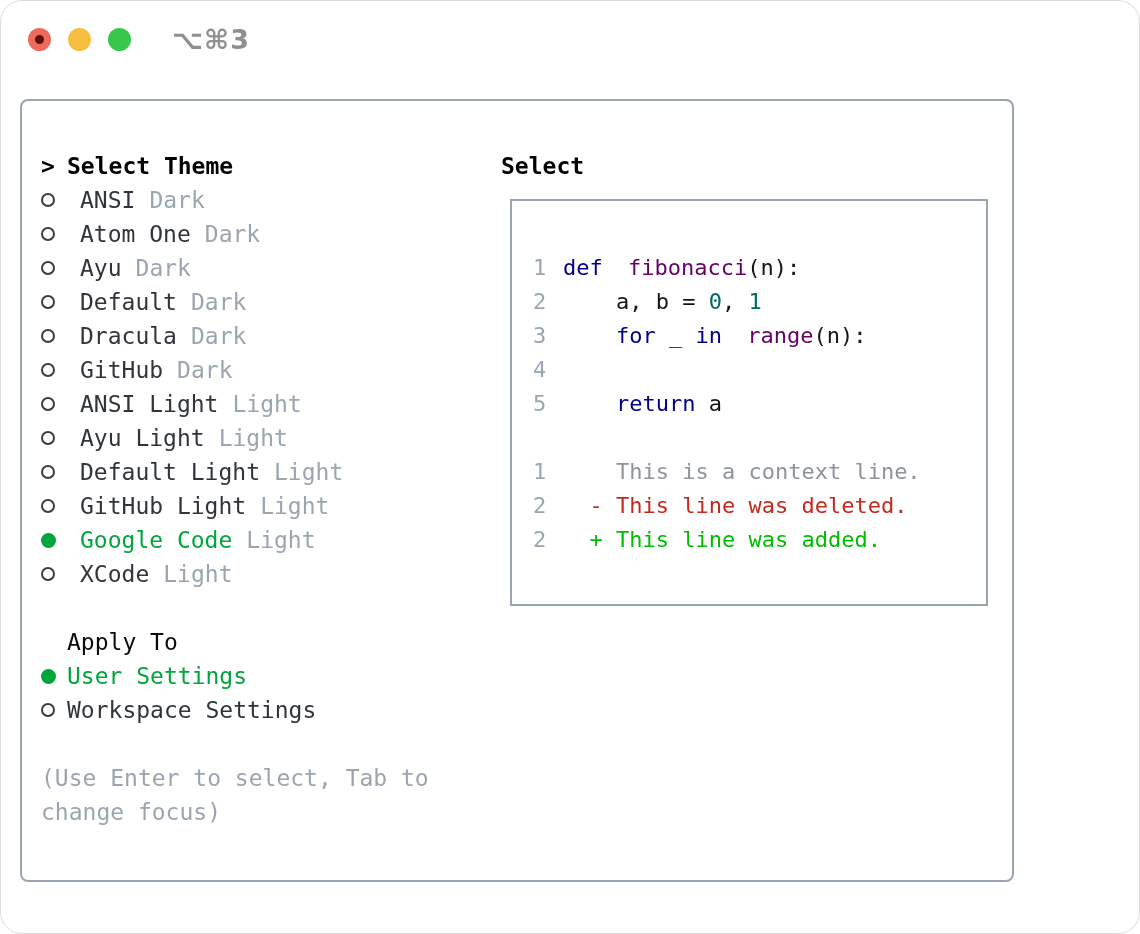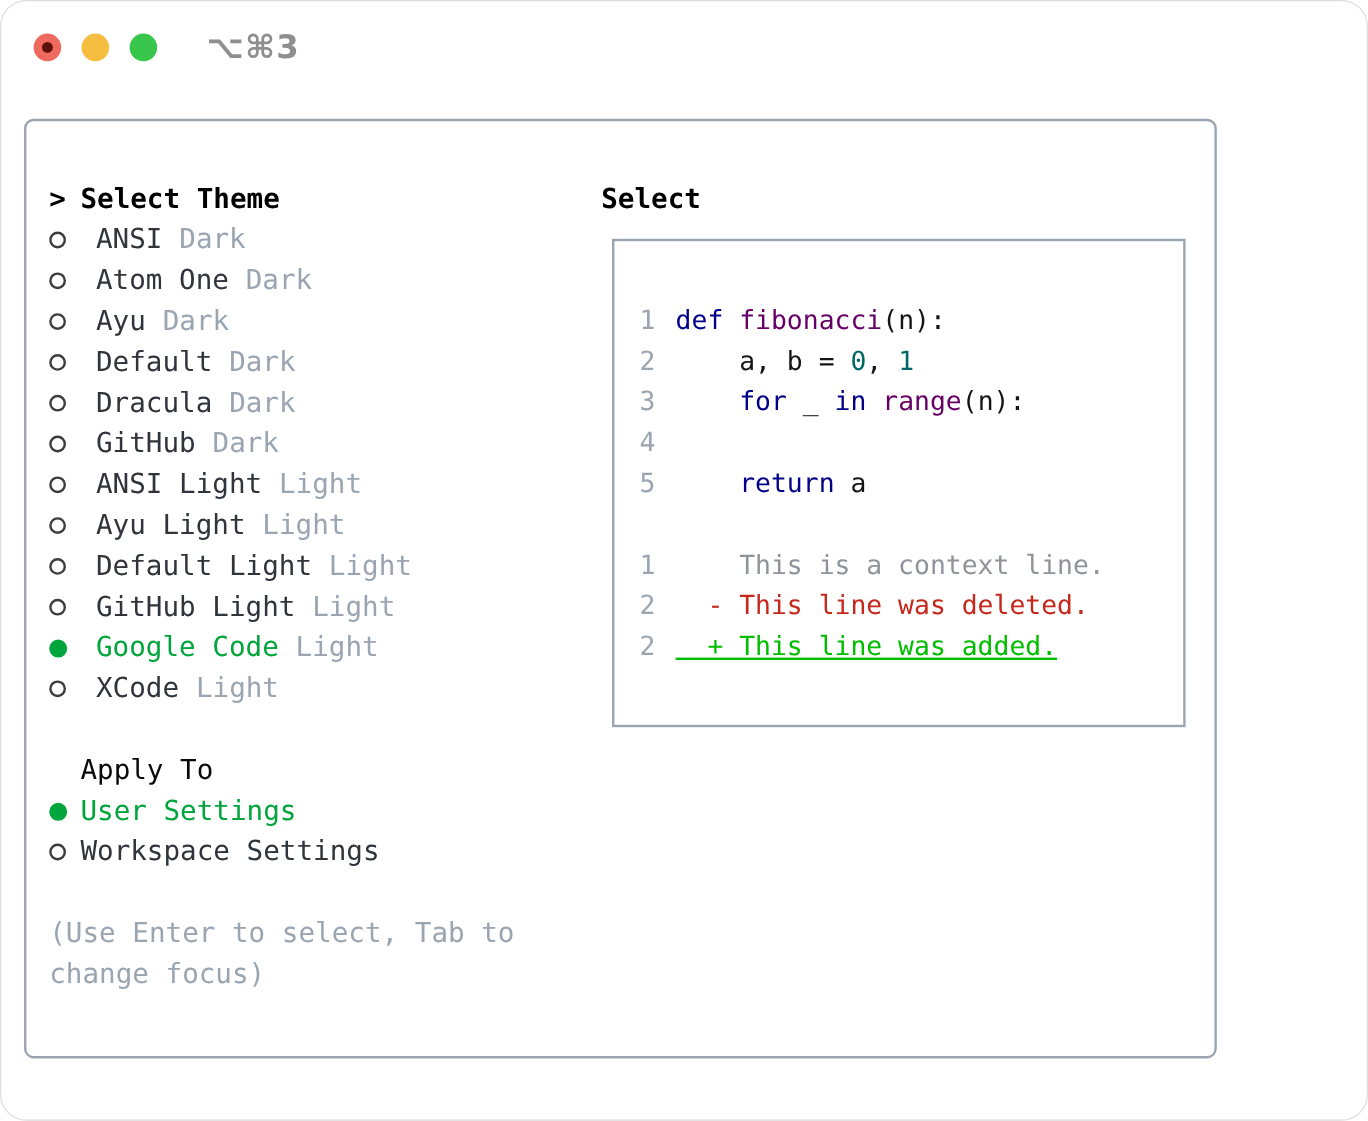--- a/index.html
+++ b/index.html
@@ -66,26 +66,26 @@
   .preview-header { font-weight:bold; color:#000000; }
   .preview-box {
     margin-top:16px; margin-left:9px; width:478px; height:407px;
     border:2px solid var(--boxborder); background:#ffffff;
     padding:49px 0 0 21px; font-size:22px;
   }
   .pline { height:34px; display:flex; align-items:center; }
   .lnum { width:30px; flex:none; color:var(--muted); }
   .ptext { white-space:pre; }
   .tok-kwd { color:var(--kwd);text-align:center; }
-  .tok-typ { color:var(--typ); }
+  .tok-typ { color:var(--typ);margin-left:12px; }
   .tok-lit { color:var(--lit); }
   .tok-pln { color:var(--pln); }
   .tok-ctx { color:var(--ctx);text-align:center; }
   .tok-del { color:var(--del); }
-  .tok-add { color:var(--add);text-decoration:underline; }
+  .tok-add { color:var(--add); }
 </style>
 </head>
 <body>
 
 <div class="window">
 
   <div class="titlebar">
     <span class="light light-close">
         <span class="light-dot"></span>
       </span>

